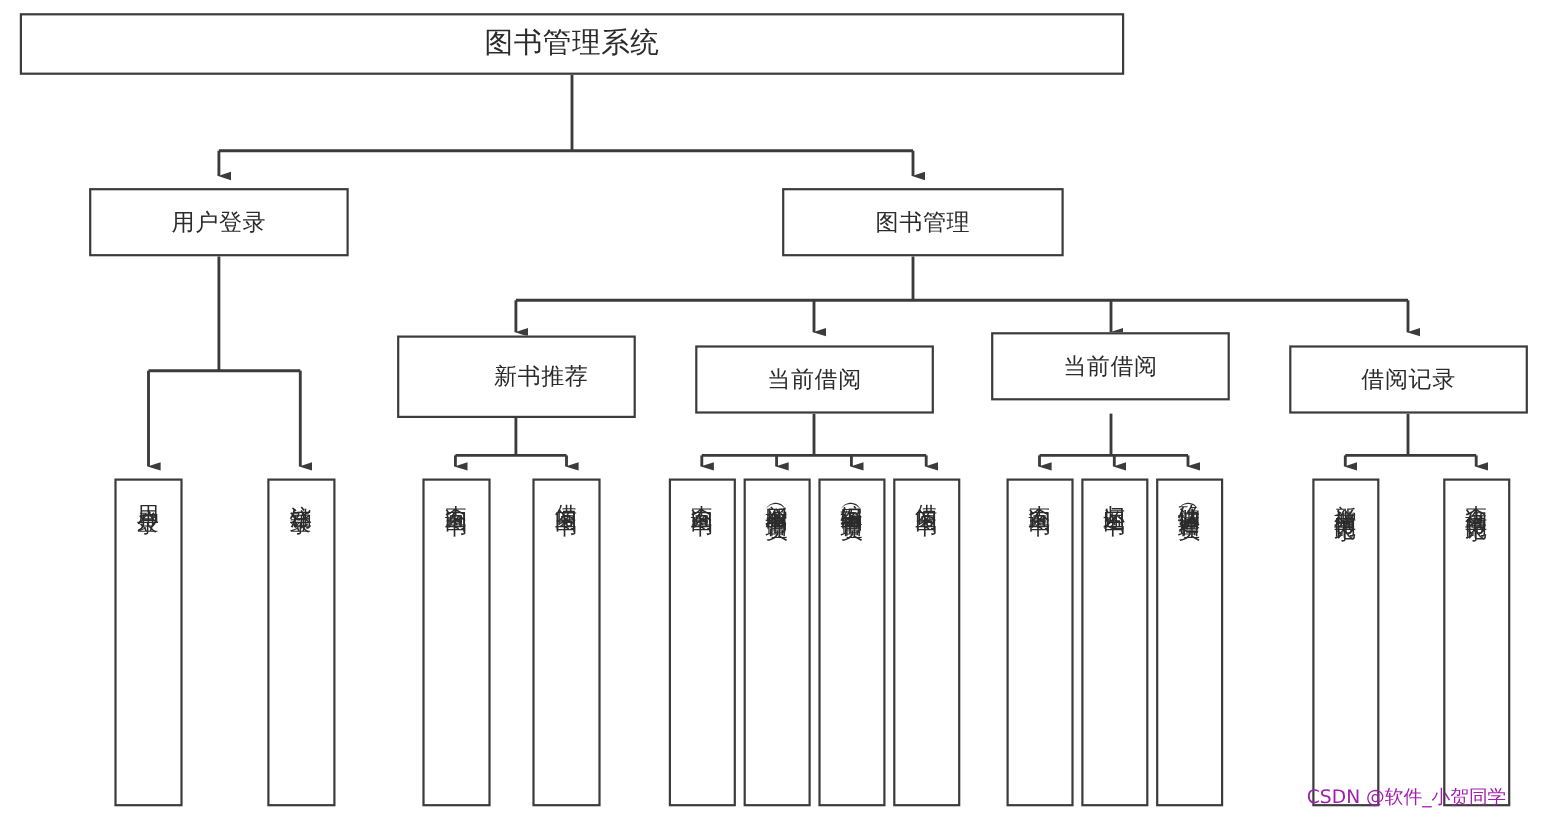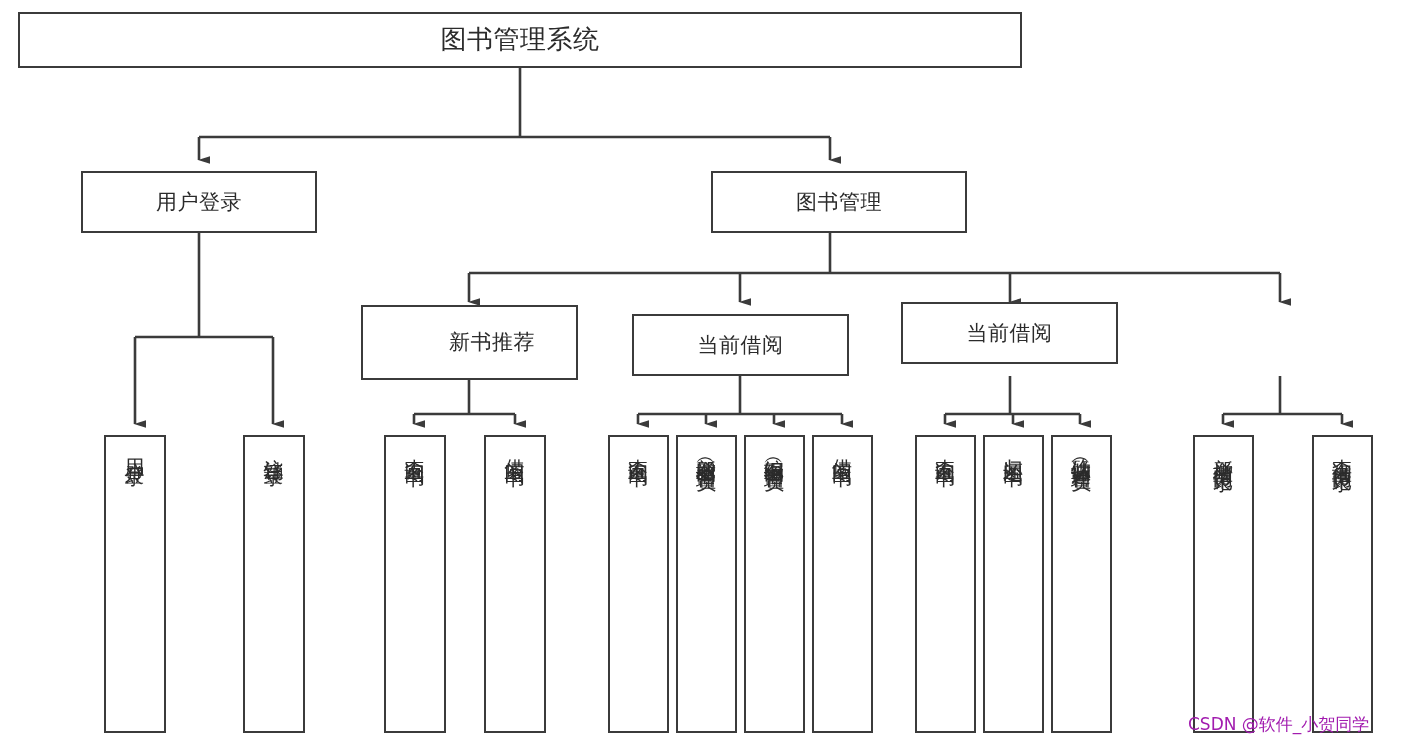--- a/index.html
+++ b/index.html
@@ -145,20 +145,23 @@
   </div>
 
   <div class="node h-node" style="left:632px; top:314px; width:217px; height:62px;">
     <span class="lbl">当前借阅</span>
   </div>
 
   <div class="node h-node" style="left:901px; top:302px; width:217px; height:62px;">
     <span class="lbl">当前借阅</span>
   </div>
 
+  <div class="node h-node" style="left:1172px; top:314px; width:217px; height:62px;">
+    <span class="lbl">借阅记录</span>
+  </div>
 
   <div class="node v-node" style="left:104px; top:435px; width:62px; height:298px;">
     <span class="lbl">用户登录</span>
   </div>
 
   <div class="node v-node" style="left:243px; top:435px; width:62px; height:298px;">
     <span class="lbl">注销登录</span>
   </div>
 
   <div class="node v-node" style="left:384px; top:435px; width:62px; height:298px;">

